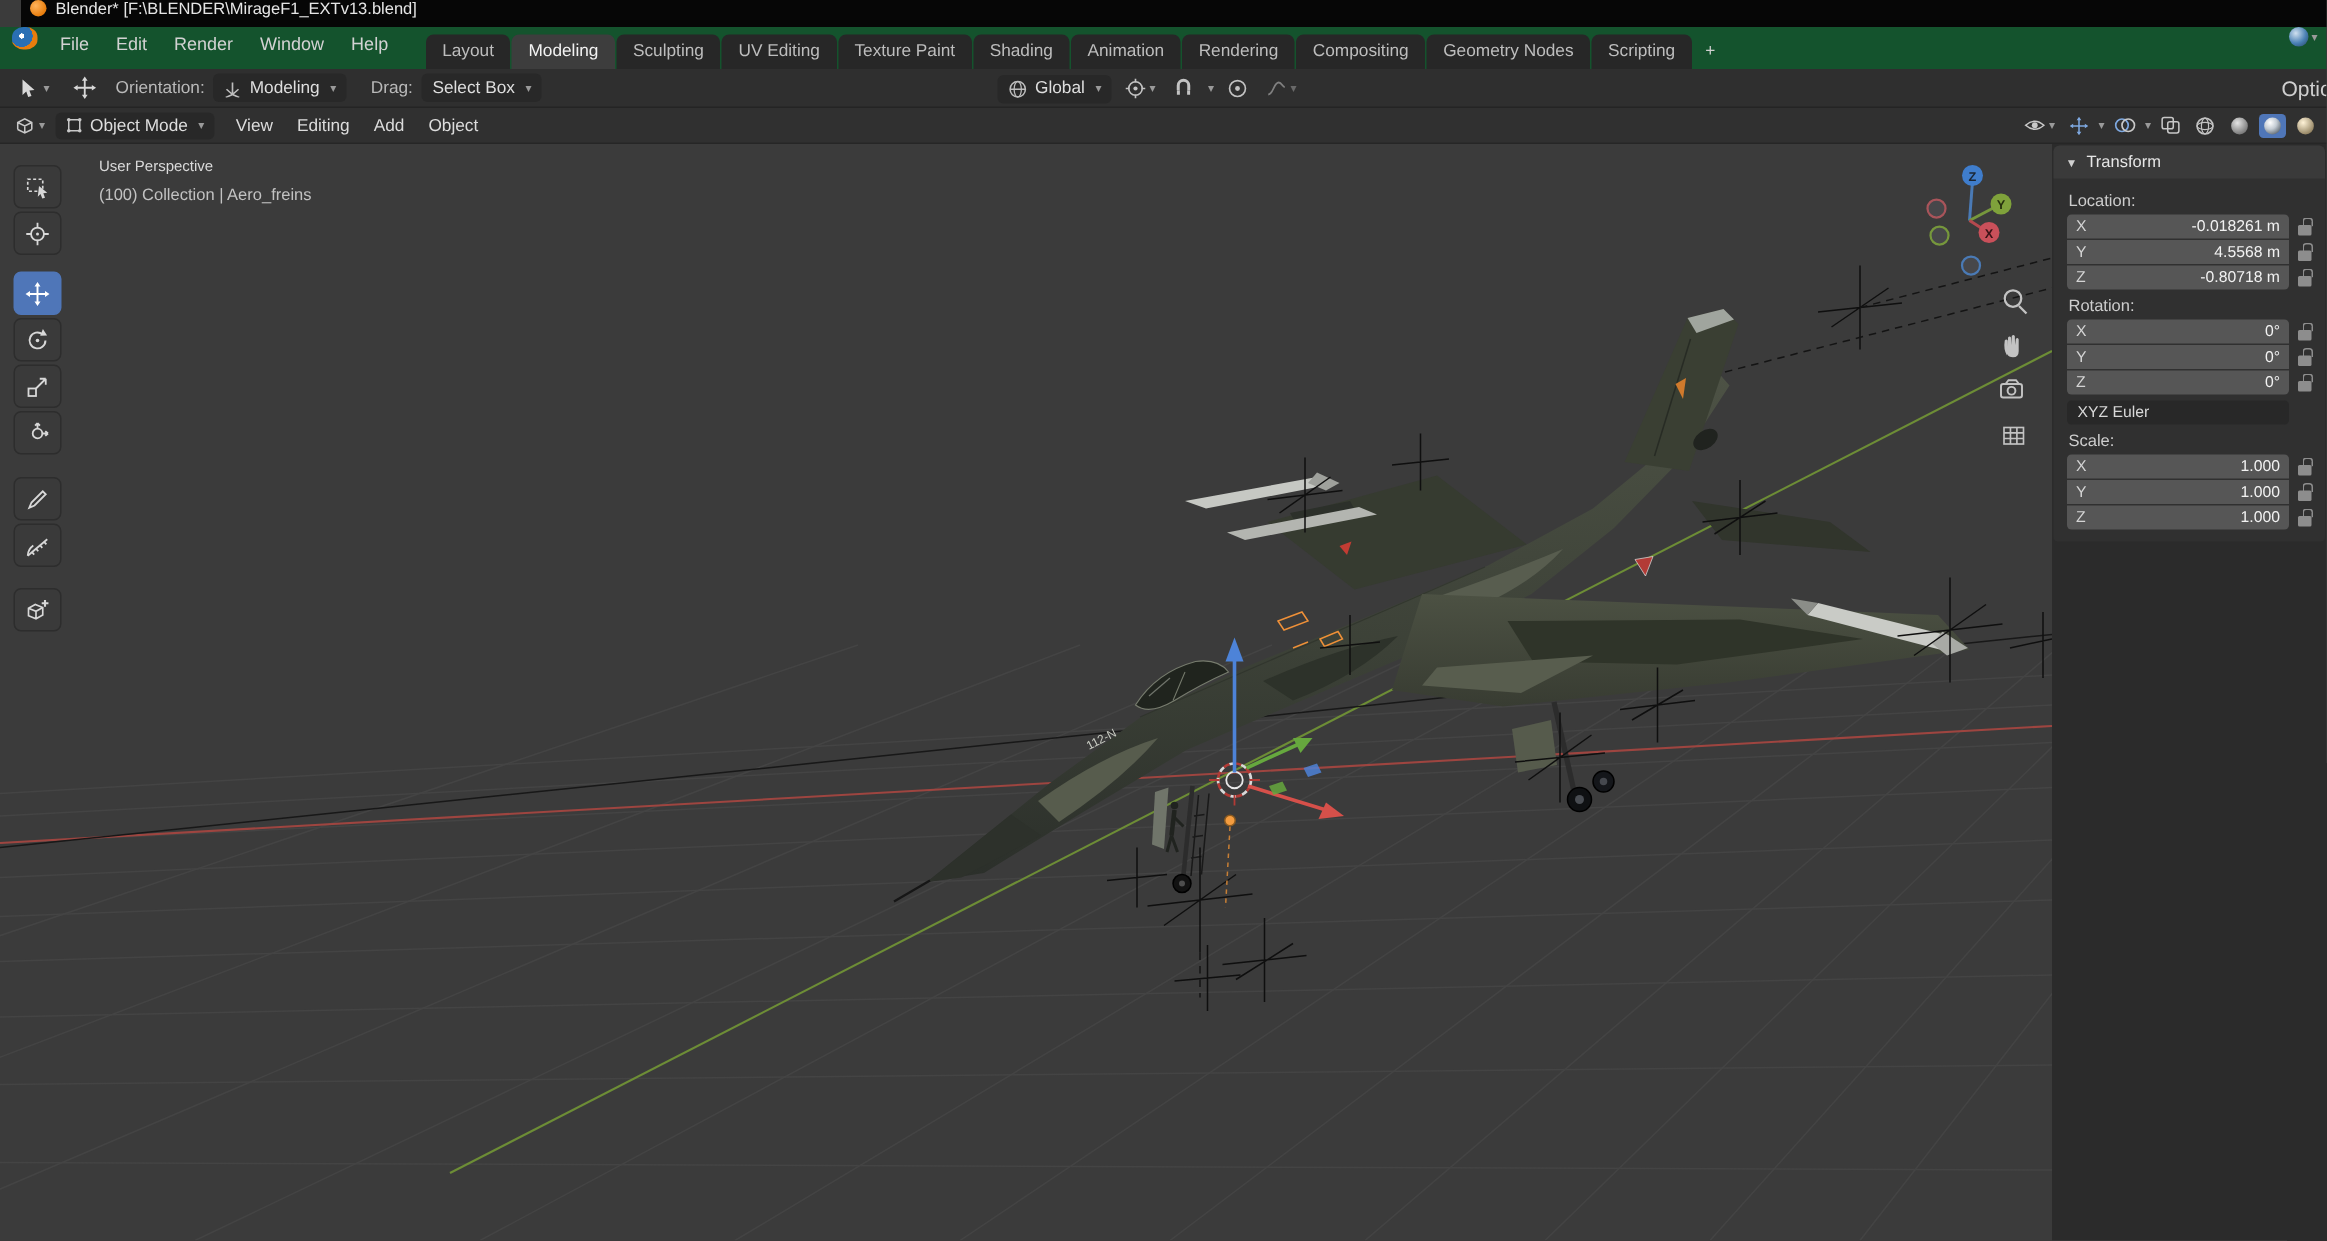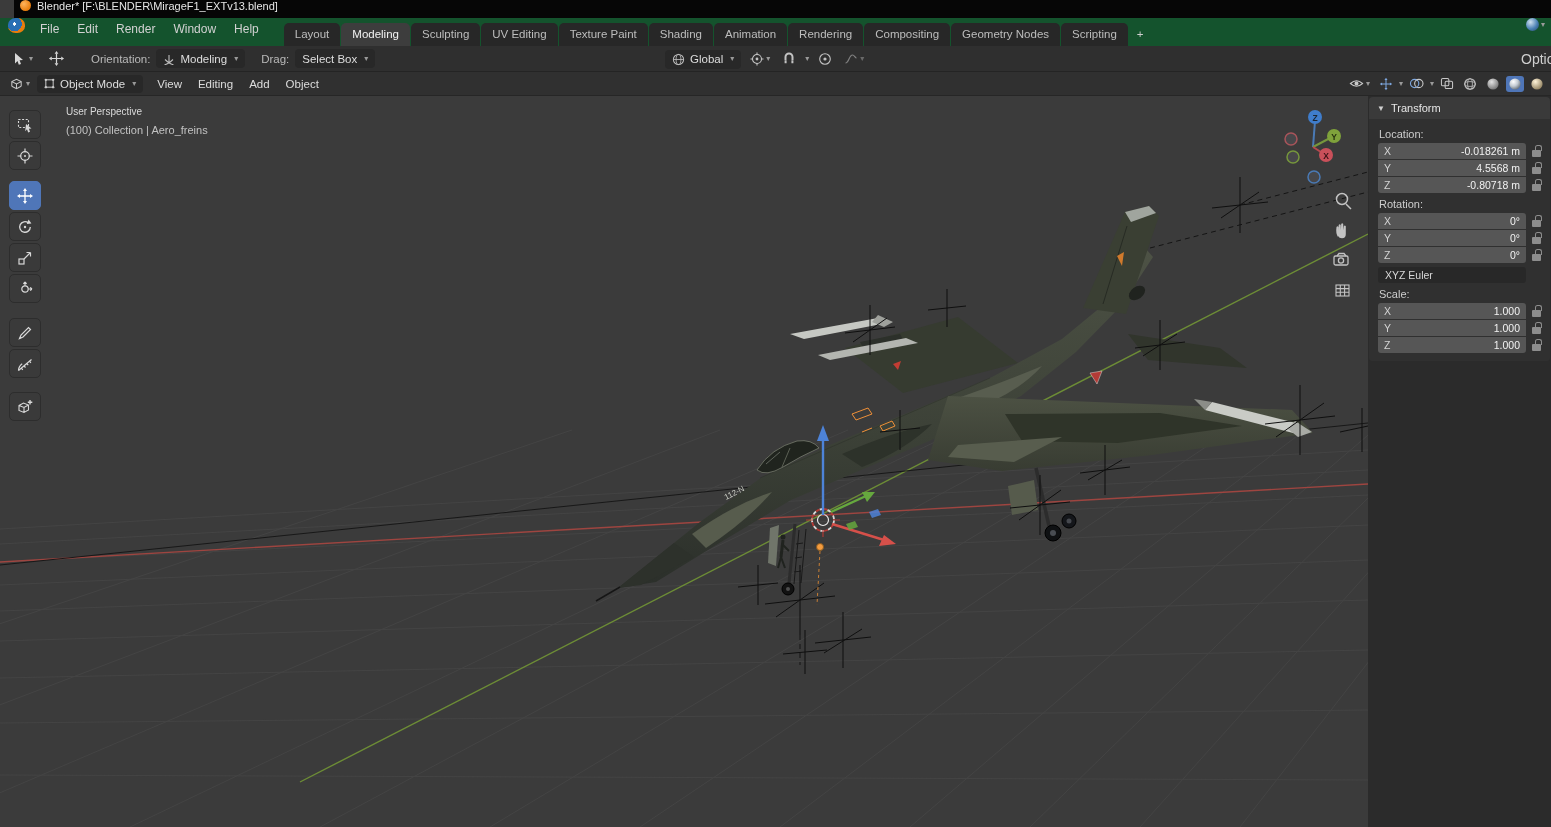--- a/index.html
+++ b/index.html
@@ -108,21 +108,21 @@
   <span class="icon-btn">
     <svg class="mini" width="16" height="16" viewBox="0 0 16 16">
         <path d="M4 2 L12 9 L8.6 9.3 L10 13 L7.8 13.7 L6.5 10 L4 12.4 Z" fill="#d8d8d8"></path>
       </svg>
     <span class="caret">▾</span>
   </span>
   <svg class="mini" width="17" height="17" viewBox="0 0 18 18" style="margin-left:6px">
     <path d="M9 3.6 V14.4 M3.6 9 H14.4" stroke="#d8d8d8" stroke-width="1.3"></path>
     <path d="M9 1 L7 4 H11 Z M9 17 L7 14 H11 Z M1 9 L4 7 V11 Z M17 9 L14 7 V11 Z" fill="#d8d8d8"></path>
   </svg>
-  <span class="ts-label" style="margin-left:20px">Orientation:</span>
+  <span class="ts-label" style="margin-left:6px">Orientation:</span>
   <span class="widget">
     <svg class="mini" width="12" height="12" viewBox="0 0 12 12">
         <path d="M6 10 V2 M6 10 L1.5 12 M6 10 L10.5 12 M6 10 L2 6.5 M6 10 L10 6.5" stroke="#bdbdbd" stroke-width="1.1" fill="none"></path>
       </svg>
     <span>Modeling</span>
     <span class="caret">▾</span>
   </span>
   <span class="ts-label" style="margin-left:10px">Drag:</span>
   <span class="widget">
     <span>Select Box</span>

